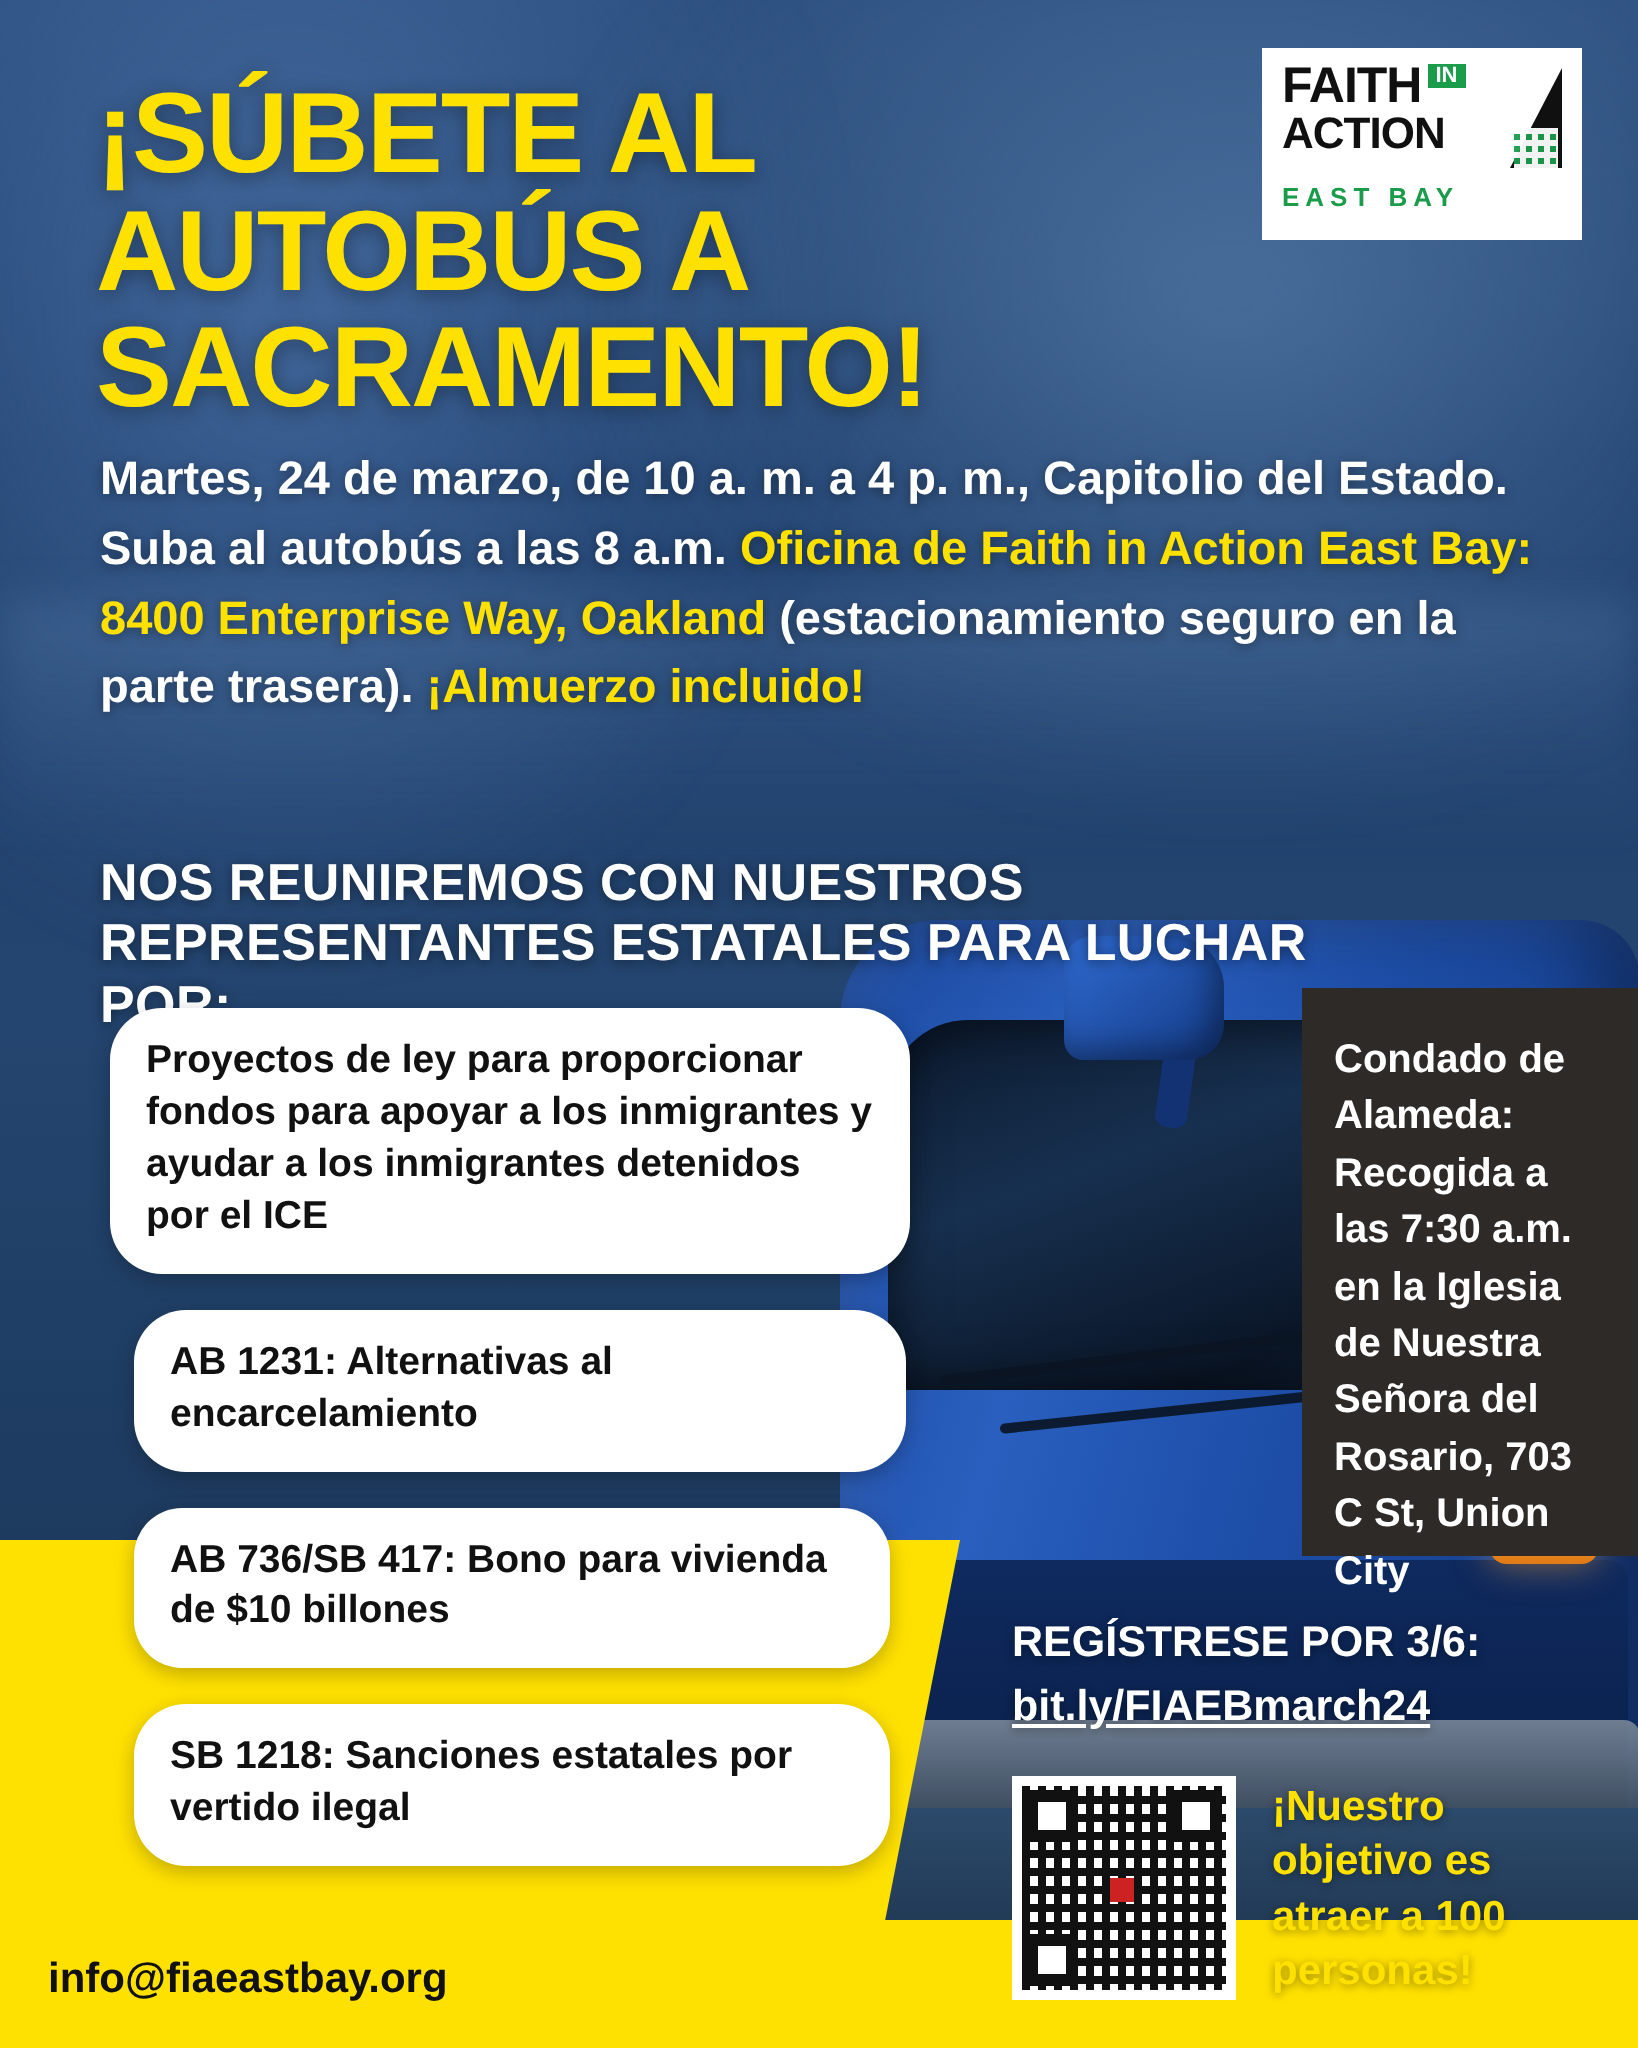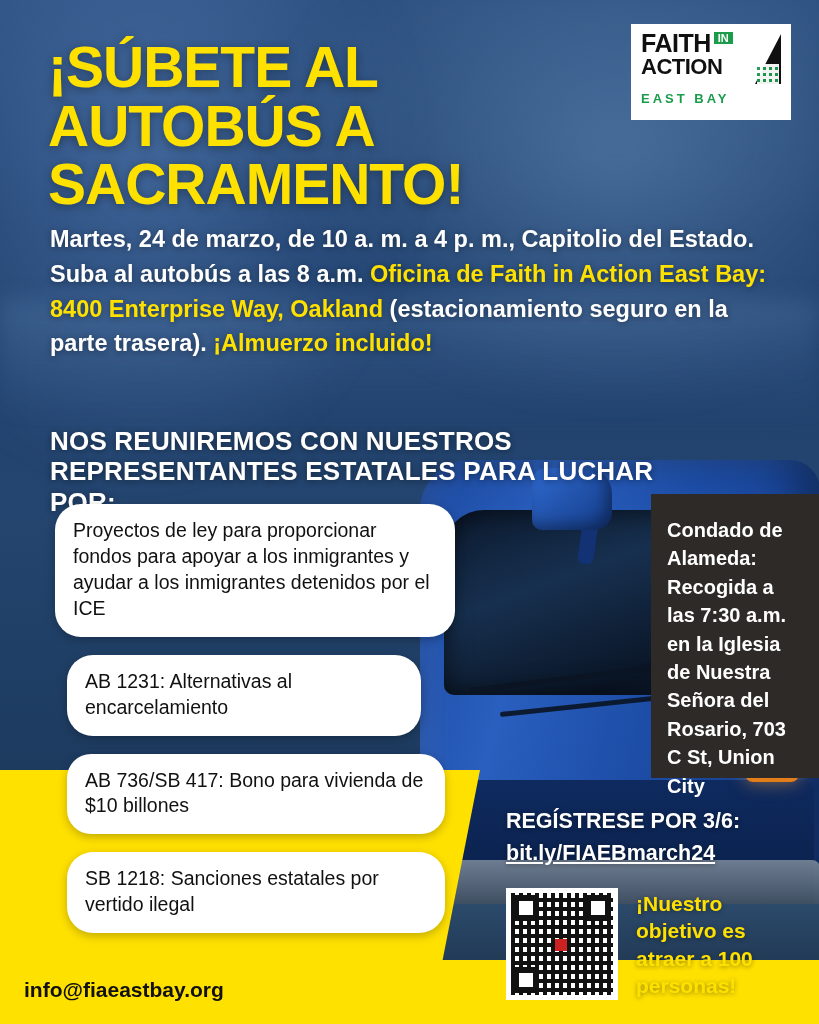--- a/index.html
+++ b/index.html
@@ -182,27 +182,27 @@
   
   .bullets {
     position: absolute; left: 55px; top: 504px; width: 400px;
   }
   .bullet {
     background: #ffffff;
     border-radius: 26px;
     padding: 14px 18px 15px 18px;
     margin-bottom: 18px;
     font-size: 19.5px;
-    font-weight: 400;
+    font-weight: 700;
     color: #111111;
     line-height: 1.33;
     box-shadow: 0 3px 10px rgba(0,0,0,.25);
   }
   .bullet.b1 { width: 400px; }
-  .bullet.b2 { width: 354px; margin-left: 12px; }
+  .bullet.b2 { width: 386px; margin-left: 12px; }
   .bullet.b3 { width: 378px; margin-left: 12px; border-radius: 24px; }
   .bullet.b4 { width: 378px; margin-left: 12px; }
 
   
   .pickup {
     position: absolute; right: 0; top: 494px; width: 168px; height: 284px;
     background: #2e2a27;
     color: #ffffff;
     padding: 22px 16px;
     font-size: 20px;

